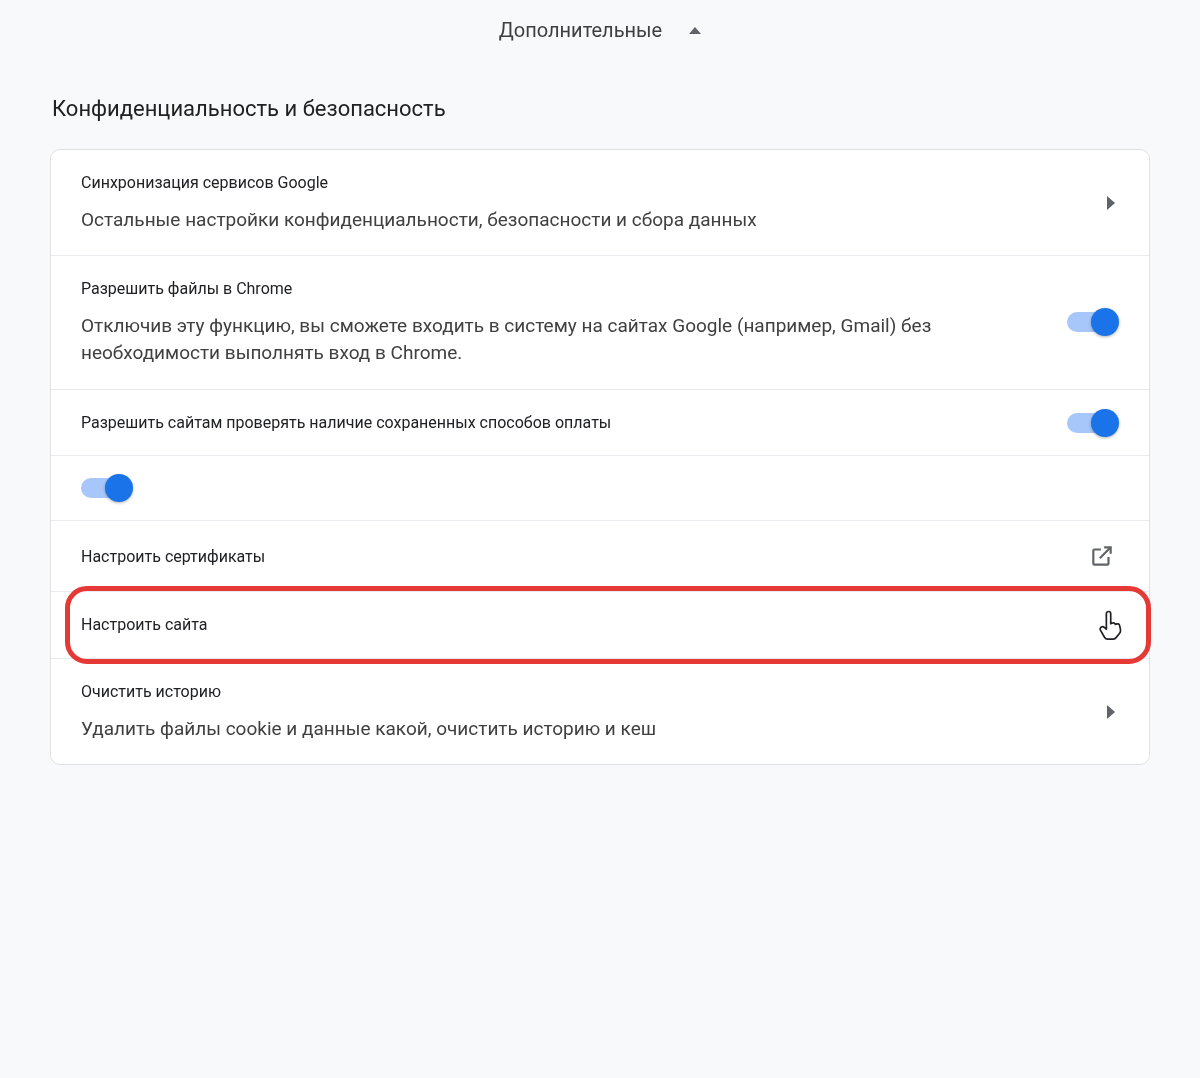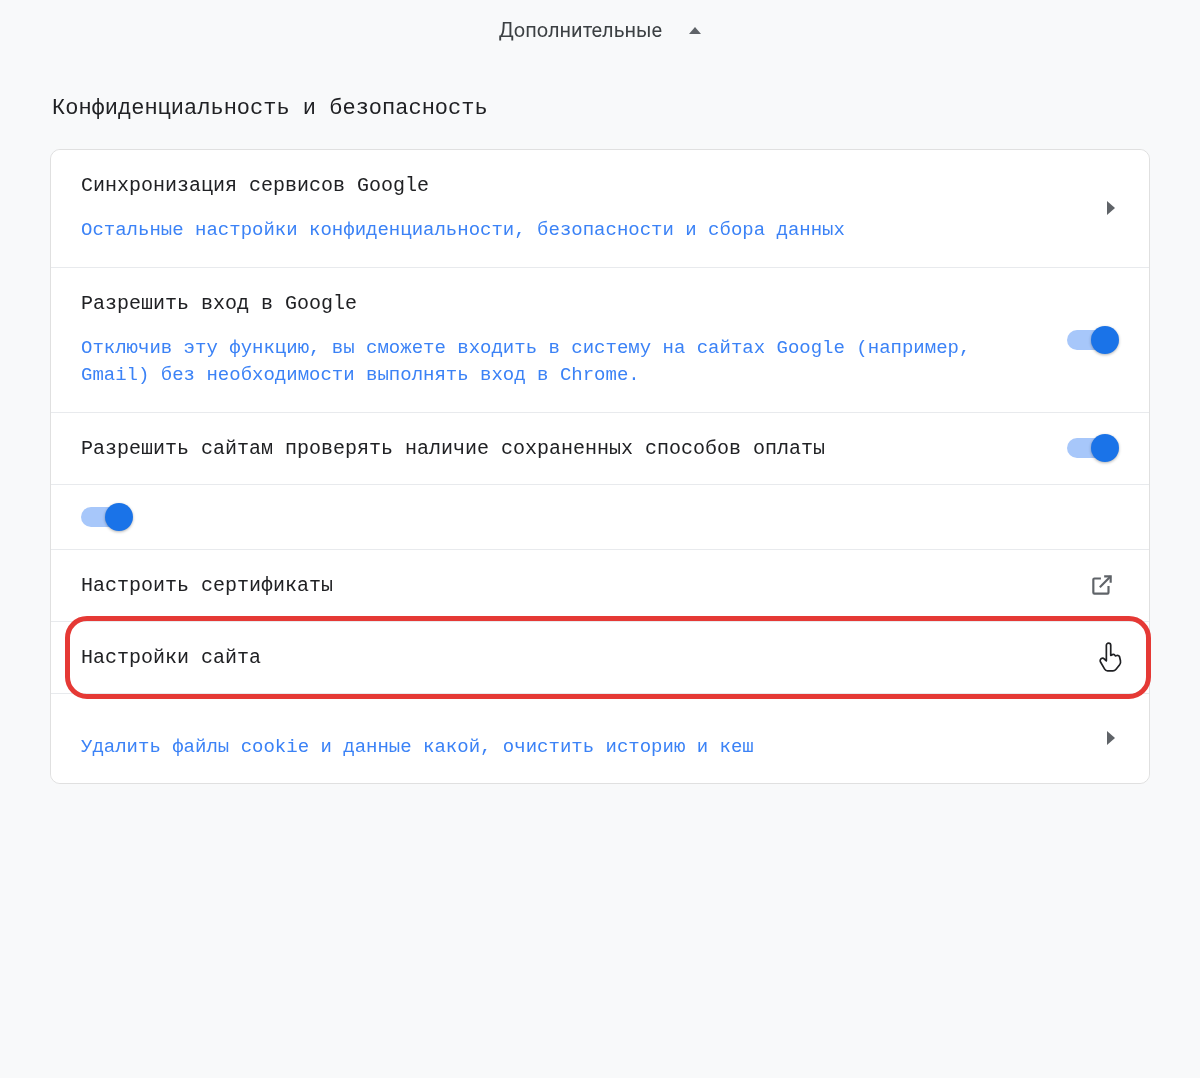--- a/index.html
+++ b/index.html
@@ -22,21 +22,20 @@
   }
   .chevron {
     width: 0; height: 0;
     border-left: 6px solid transparent;
     border-right: 6px solid transparent;
     border-bottom: 7px solid #5f6368;
   }
   .section {
     width: 1100px;
     margin: 40px auto 0;
-    font-family: Liberation Mono, monospace;
   }
   .section-title {
     font-size: 22px;
     color: #202124;
     margin: 0 0 28px 2px;
   }
   .card {
     background: #fff;
     border: 1px solid #e0e0e0;
     border-radius: 10px;
@@ -48,29 +47,29 @@
     align-items: center;
     padding: 22px 34px 22px 30px;
     border-bottom: 1px solid #e8eaed;
     position: relative;
     background: #fff;
   }
   .row:first-child { border-top-left-radius: 10px; border-top-right-radius: 10px; }
   .row:last-child  { border-bottom: none; border-bottom-left-radius: 10px; border-bottom-right-radius: 10px; }
   .row-text { flex: 1 1 auto; min-width: 0; padding-right: 30px; }
   .row-title {
-    font-size: 20px;
+    font-size: 16px;
     color: #202124;
     line-height: 1.35;
   }
   .row-sub {
     font-size: 19px;
-    color: #3b82f6;
+    color: #404040;
     line-height: 1.45;
-    margin-top: 18px;
+    margin-top: 12px;
   }
   .arrow-right {
     width: 0; height: 0;
     border-top: 7px solid transparent;
     border-bottom: 7px solid transparent;
     border-left: 8px solid #5f6368;
   }
   .external-icon svg { display: block; }
   .toggle {
     position: relative;
@@ -123,21 +122,21 @@
     <div class="row">
       <div class="row-text">
         <div class="row-title">Синхронизация сервисов Google</div>
         <div class="row-sub">Остальные настройки конфиденциальности, безопасности и сбора данных</div>
       </div>
       <span class="arrow-right"></span>
     </div>
 
     <div class="row">
       <div class="row-text">
-        <div class="row-title">Разрешить вход в Google</div>
+        <div class="row-title">Разрешить файлы в Chrome</div>
         <div class="row-sub">Отключив эту функцию, вы сможете входить в систему на сайтах Google (например, Gmail) без необходимости выполнять вход в Chrome.</div>
       </div>
       <div class="toggle on">
           <div class="knob"></div>
         </div>
     </div>
 
 
     <div class="row">
       <div class="row-text">
@@ -163,31 +162,32 @@
           <path d="M18 13v6a1 1 0 0 1-1 1H5a1 1 0 0 1-1-1V7a1 1 0 0 1 1-1h6"></path>
           <path d="M14 4h6v6"></path>
           <path d="M10 14L20 4"></path>
         </svg>
       </span>
     </div>
 
     <div class="row">
       <div class="highlight-ring"></div>
       <div class="row-text">
-        <div class="row-title">Настройки сайта</div>
+        <div class="row-title">Настроить сайта</div>
       </div>
       <span class="arrow-right"></span>
       <span class="cursor">
         <svg width="30" height="34" viewBox="0 0 24 28">
           <path d="M9 3.2c0-1 .8-1.8 1.8-1.8s1.8.8 1.8 1.8v8.3l1.4-.6c.9-.4 1.9 0 2.3.9l.1.2 1.3-.4c1-.3 2 .3 2.2 1.3l.7 3c.3 1.3 0 2.6-.8 3.6l-3 3.6c-.6.7-1.5 1.1-2.4 1.1H10c-1 0-1.9-.5-2.4-1.4l-3.4-5.8c-.6-1-.3-2.3.7-2.9.8-.5 1.8-.3 2.4.4L9 16V3.2z" fill="#ffffff" stroke="#202124" stroke-width="1.4" stroke-linejoin="round"></path>
         </svg>
       </span>
     </div>
 
     <div class="row">
       <div class="row-text">
+        <div class="row-title">Очистить историю</div>
         <div class="row-sub">Удалить файлы cookie и данные какой, очистить историю и кеш</div>
       </div>
       <span class="arrow-right"></span>
     </div>
 
   </div>
 </div>
 
 </body></html>

